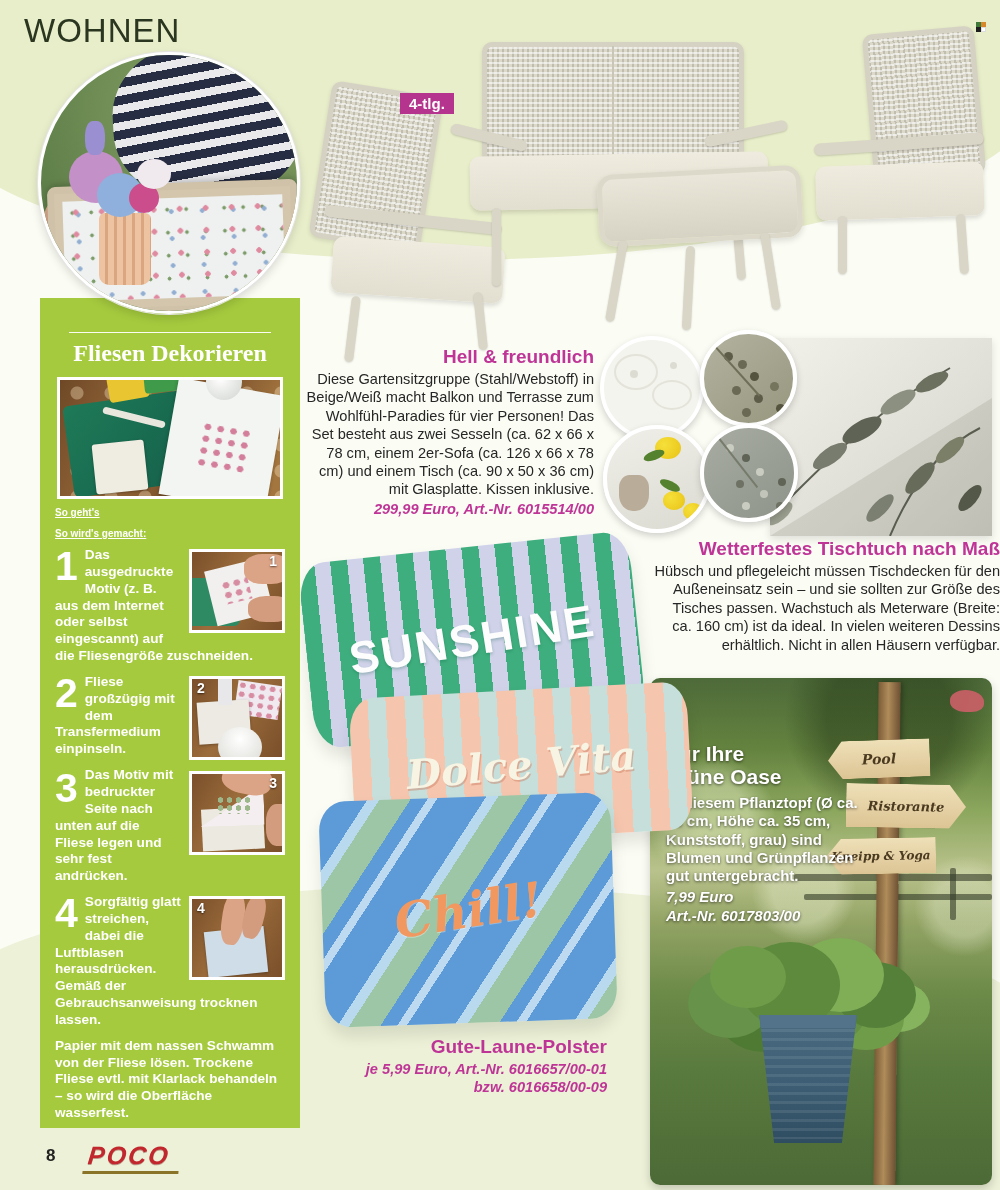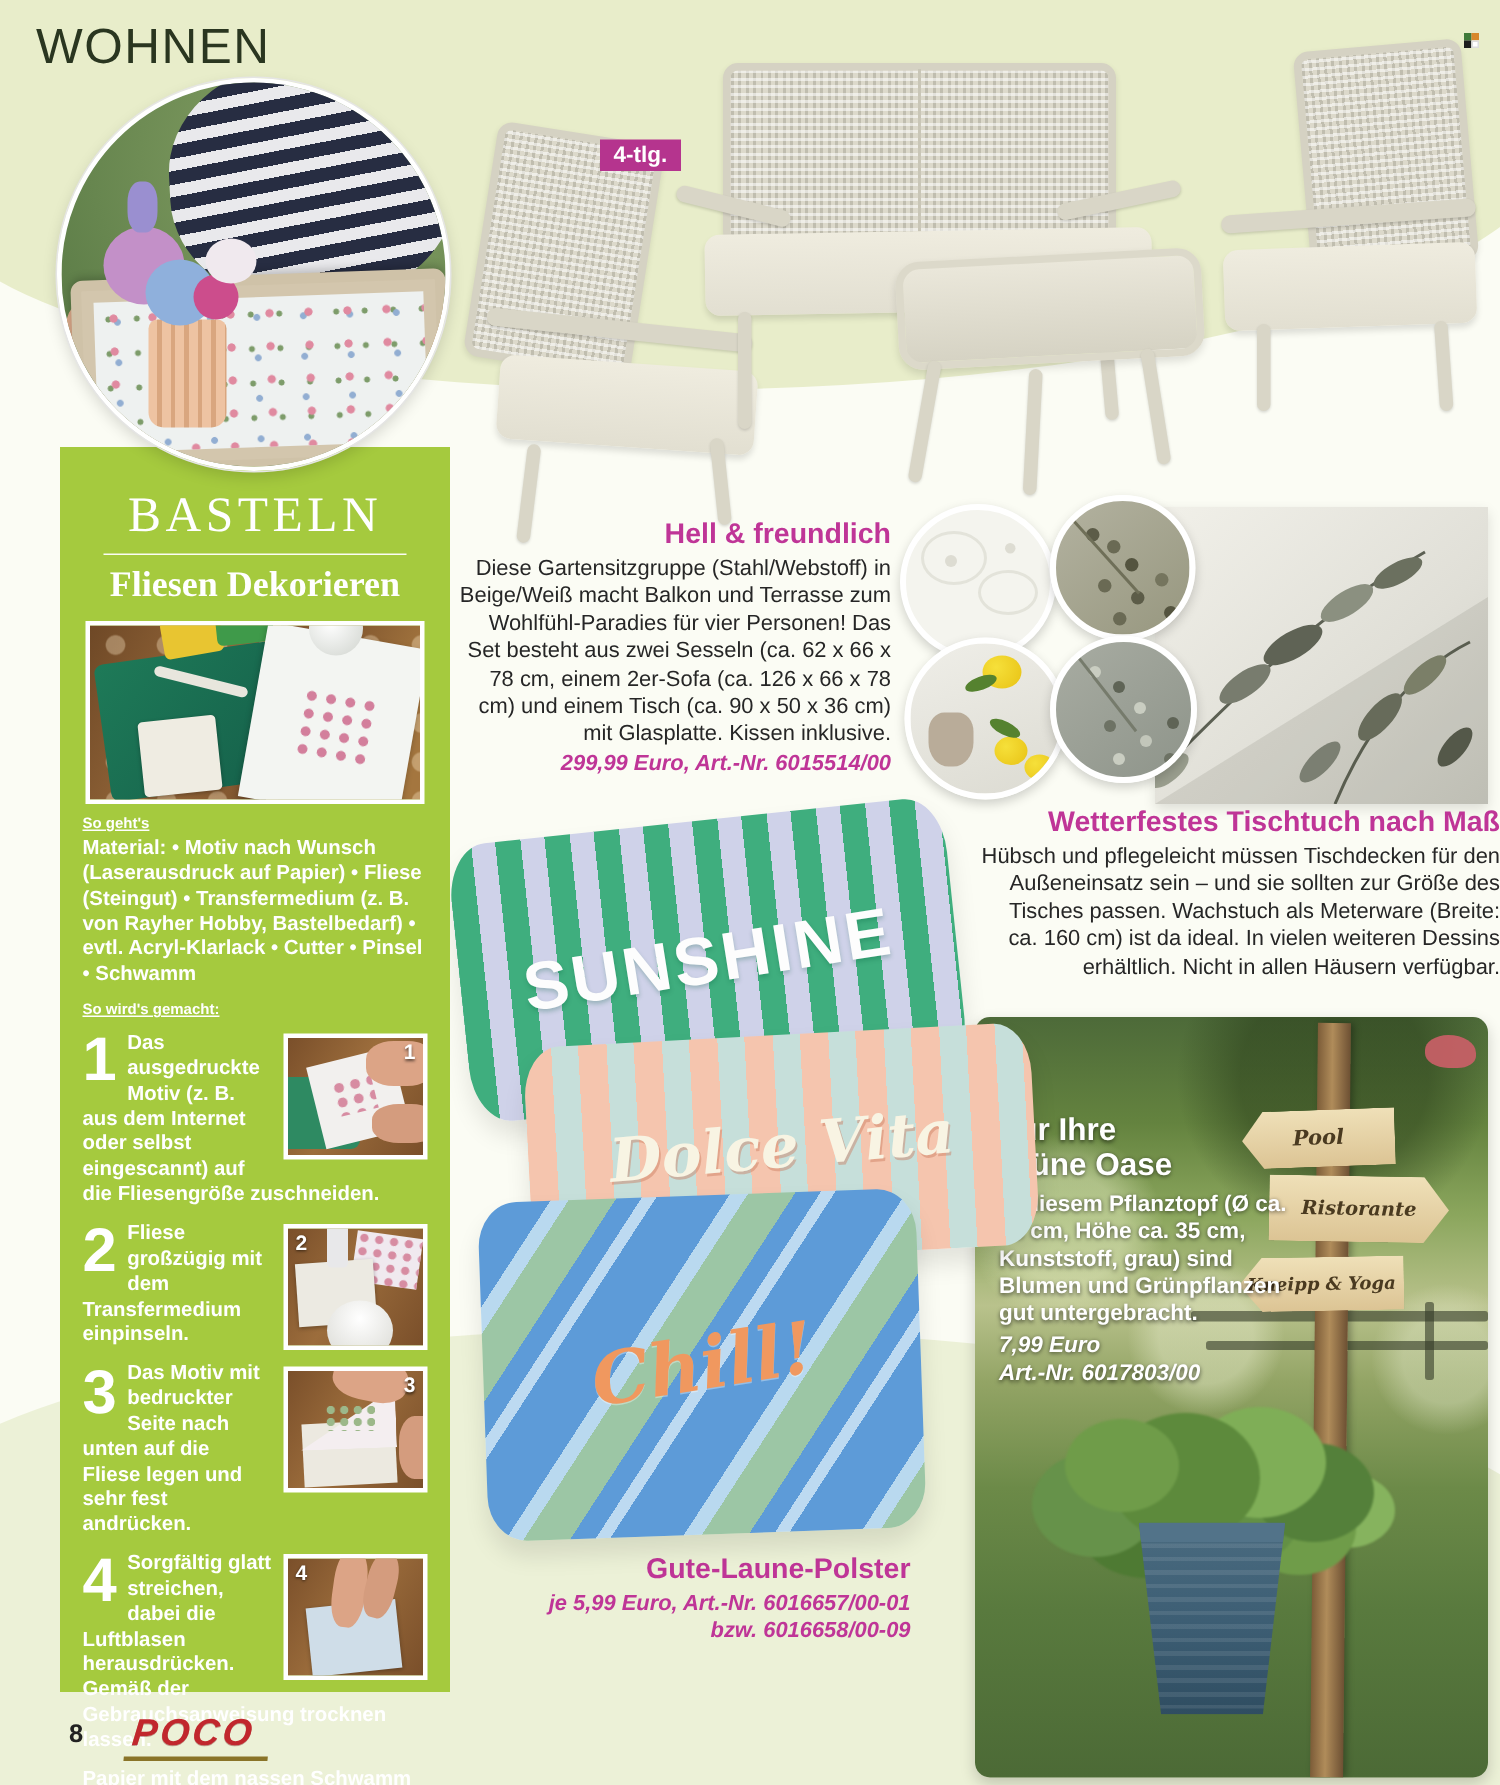--- a/index.html
+++ b/index.html
@@ -145,38 +145,36 @@
       <div class="bar" style="left:2px;top:108px;width:170px;height:12px;transform:rotate(-4deg)"></div>
       <div class="fp cush" style="left:4px;top:134px;width:168px;height:54px;transform:rotate(-2deg)"></div>
       <div class="bar" style="left:26px;top:186px;width:9px;height:58px"></div>
       <div class="bar" style="left:146px;top:184px;width:9px;height:60px;transform:rotate(-4deg)"></div>
     </div>
   </div>
   <div class="badge">4-tlg.</div>
 
   <aside class="sidebar">
     <div class="sb-content">
-      <h2 class="sb-title">BASTELN</h2>
       <div class="sb-rule"></div>
       <h3 class="sb-sub">Fliesen Dekorieren</h3>
 
       <div class="sb-photo">
         <div class="dap"></div>
         <div class="sp" style="left:8px;top:18px;width:120px;height:92px;background:linear-gradient(135deg,#1e7a58,#15604a);border-radius:6px;transform:rotate(-8deg)"></div>
         <div class="sp" style="left:48px;top:-6px;width:40px;height:26px;background:#e8c531;border-radius:4px;transform:rotate(-10deg)"></div>
         <div class="sp" style="left:84px;top:-10px;width:38px;height:22px;background:#3f9a4a;border-radius:4px;transform:rotate(-6deg)"></div>
         <div class="sp" style="left:108px;top:6px;width:108px;height:118px;background:#f3f5f2;transform:rotate(10deg);box-shadow:0 2px 4px rgba(0,0,0,.25)"></div>
         <div class="sp" style="left:138px;top:44px;width:52px;height:48px;background-image:radial-gradient(circle,#d37f9c 0 3px,transparent 3.5px);background-size:13px 12px;transform:rotate(10deg)"></div>
         <div class="sp" style="left:146px;top:-16px;width:36px;height:36px;background:radial-gradient(circle at 40% 40%,#fff,#cfd3cd);border-radius:50%"></div>
         <div class="sp" style="left:34px;top:62px;width:52px;height:50px;background:#efece2;border-radius:3px;transform:rotate(-6deg);box-shadow:0 1px 3px rgba(0,0,0,.3)"></div>
         <div class="sp" style="left:42px;top:34px;width:64px;height:7px;background:#e8e6dd;border-radius:4px;transform:rotate(14deg)"></div>
       </div>
 
       <p class="sb-h">So geht's</p>
-      <p class="sb-mat">Material: • Motiv nach Wunsch (Laserausdruck auf Papier) • Fliese (Steingut) • Transfermedium (z. B. von Rayher Hobby, Bastelbedarf) • evtl. Acryl-Klarlack • Cutter • Pinsel • Schwamm</p>
       <p class="sb-h" style="margin-top:10px">So wird's gemacht:</p>
 
       <div class="step-wrap">
         <div>
           <div class="step-img">
             <span class="sbadge tr">1</span>
             <div class="sp" style="left:-8px;top:26px;width:56px;height:48px;background:#2e8a62;border-radius:6px"></div>
             <div class="sp" style="left:18px;top:12px;width:58px;height:56px;background:#f2f0ee;transform:rotate(-14deg)"></div>
             <div class="sp" style="left:30px;top:26px;width:28px;height:24px;background-image:radial-gradient(circle,#d78ca2 0 3px,transparent 3.5px);background-size:11px 10px;transform:rotate(-14deg)"></div>
             <div class="sp" style="left:52px;top:2px;width:46px;height:30px;background:#dca486;border-radius:40%"></div>

